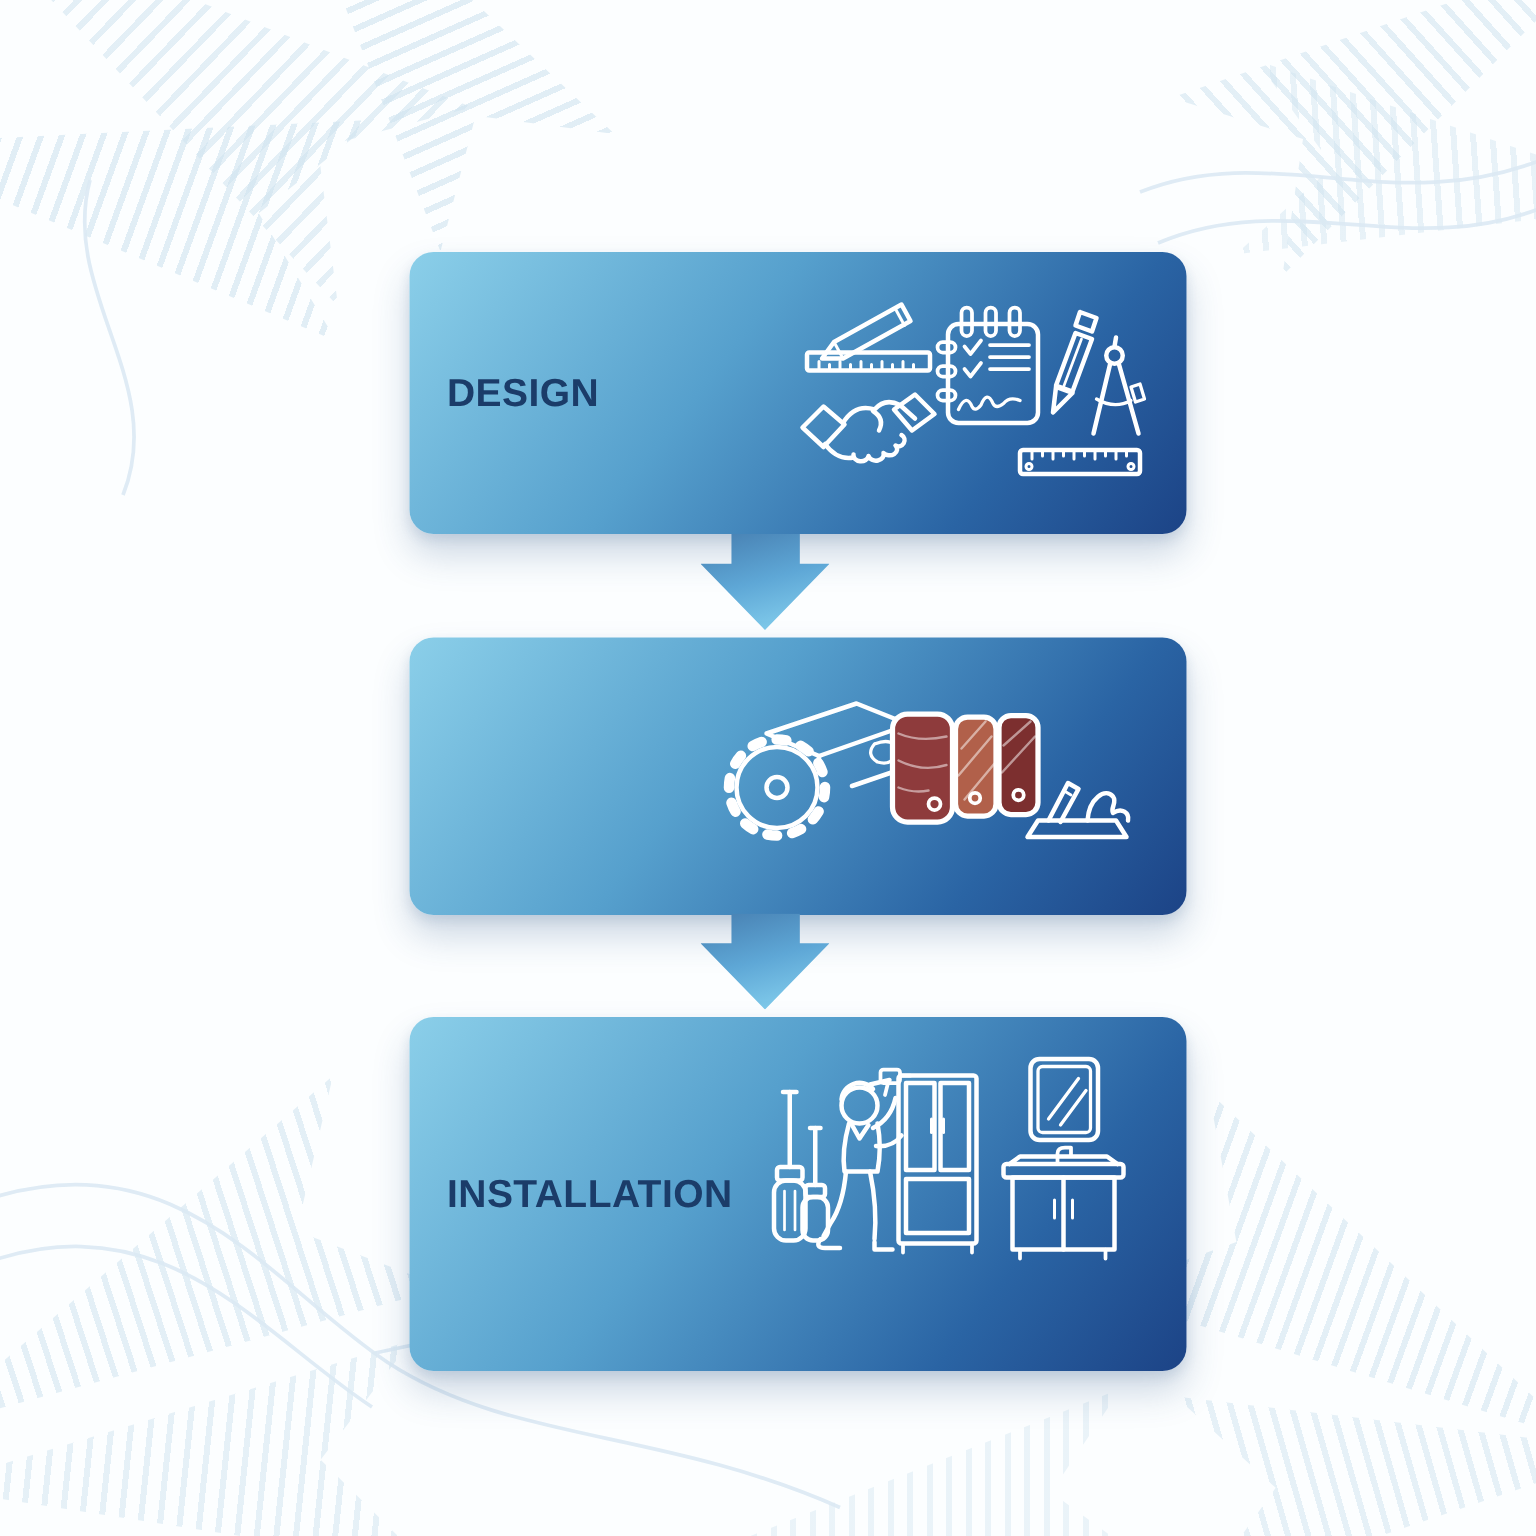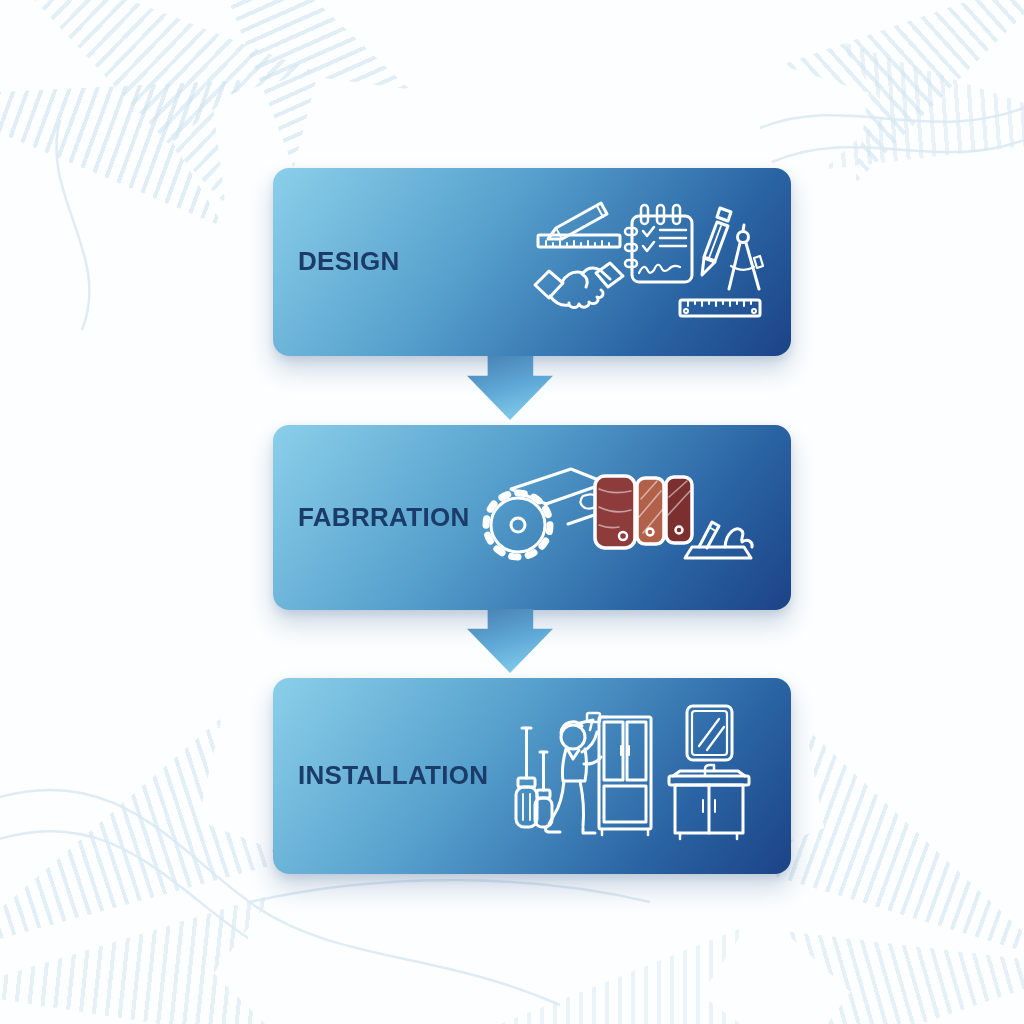--- a/index.html
+++ b/index.html
@@ -22,21 +22,21 @@
   .f10{left:470px;top:950px;width:290px;height:120px;transform:rotate(-10deg);opacity:.4;}
 
   .waves{position:absolute;left:0;top:0;pointer-events:none;}
 
   
   .step{position:absolute;left:253px;width:518px;border-radius:16px;
     background:linear-gradient(128deg,#8bcfe9 0%,#56a0cd 40%,#2a64a4 76%,#1c4386 100%);
     box-shadow:0 14px 24px rgba(40,80,130,.22),0 4px 8px rgba(40,80,130,.12);margin-left:20px;}
   .step1{top:168px;height:188px;}
   .step2{top:425px;height:185px;}
-  .step3{top:678px;height:196px;}
+  .step3{top:678px;height:236px;}
 
   .title{position:absolute;left:25px;top:50%;transform:translateY(-50%);margin:0;
     color:#1b3c69;font-size:26px;font-weight:700;line-height:1.28;letter-spacing:.3px;}
   .title span{display:block;}
 
   .icons{position:absolute;}
   .icons1{right:8px;top:18px;}
   .icons2{right:18px;top:34px;}
   .icons3{right:14px;top:12px;}
 
@@ -127,21 +127,20 @@
           <circle cx="236" cy="125" r="2" stroke-width="2"></circle>
         </g>
       </g>
     </svg>
   </section>
 
   <div class="arrow arrow1"></div>
 
   <section class="step step2">
     <h2 class="title">
-      <span>FABRRATION</span>
     </h2>
     <svg class="icons icons2" width="300" height="120" viewBox="0 0 300 120">
       <g fill="none" stroke="#fff" stroke-width="3" stroke-linecap="round" stroke-linejoin="round">
         <g>
           <path d="M38,30 L98,10 L133,24 L73,45 Z"></path>
           <path d="M133,24 L133,52 L95,65"></path>
           <path d="M73,45 L73,56"></path>
           <path d="M110,37 q13,-5 15,5 q-3,10 -13,7 q-8,-5 -2,-12" stroke-width="2.2"></path>
           <circle cx="45" cy="66" r="32" stroke-width="7" stroke-dasharray="6.5 10.2"></circle>
           <circle cx="45" cy="66" r="27"></circle>

